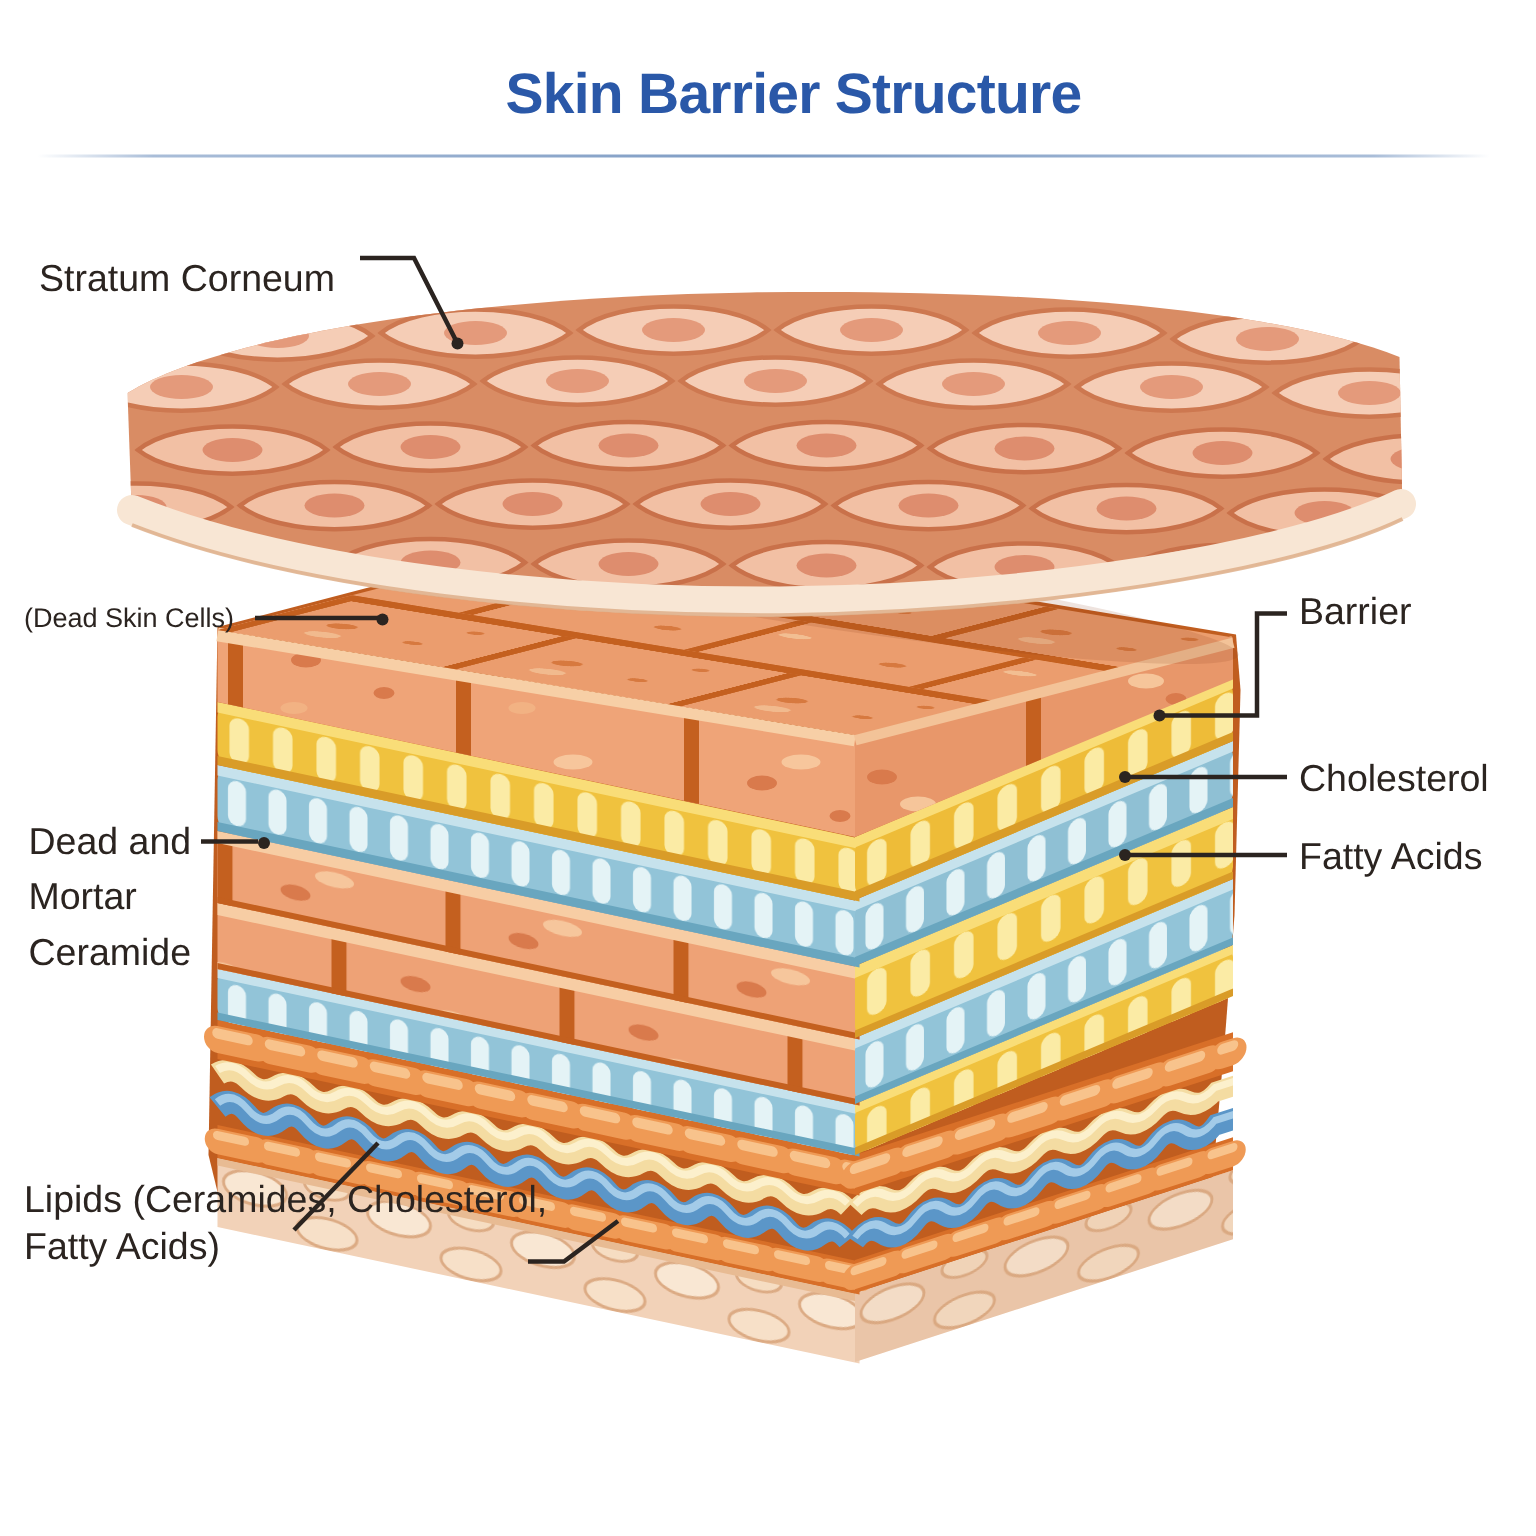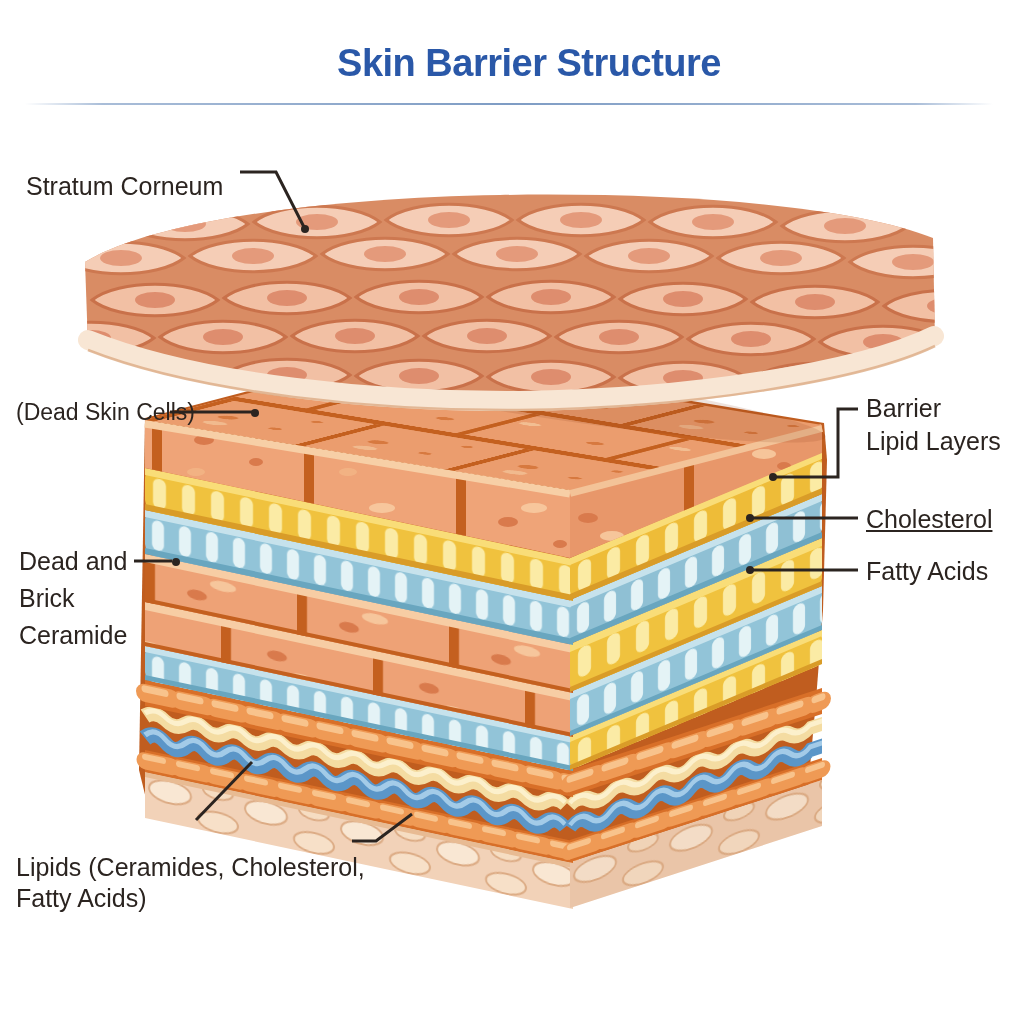--- a/index.html
+++ b/index.html
@@ -8,21 +8,21 @@
     --label-text:#2b2420;
   }
   html,body{margin:0;padding:0;background:#ffffff;}
   body{width:1024px;height:1024px;position:relative;overflow:hidden;
        font-family:"Liberation Sans", sans-serif;color:var(--label-text);}
   .title{position:absolute;top:42px;left:17px;width:1024px;text-align:center;
          font-size:38px;font-weight:bold;letter-spacing:-0.5px;color:var(--title-blue);}
   .divider{position:absolute;top:103px;left:25px;width:968px;height:2px;
            background:linear-gradient(to right, rgba(169,189,216,0), var(--divider) 8%, #7e9cc4 50%, var(--divider) 92%, rgba(169,189,216,0));}
   .label{position:absolute;font-size:25px;line-height:31px;color:var(--label-text);white-space:nowrap;}
-  .label .small{font-size:23px;}
+  .label .small{font-size:18px;}
   .italic{font-style:italic;}
   .lh37{line-height:37px;}
   .lh33{line-height:33px;}
   svg{position:absolute;top:0;left:0;}
 </style>
 </head>
 <body>
 
 <svg width="1024" height="1024" viewBox="0 0 1024 1024">
   <defs>
@@ -294,33 +294,32 @@
 <div class="label" style="left:26px;top:155px;margin-top:16px;">
   <div>Stratum Corneum</div>
 </div>
 
 <div class="label" style="left:16px;top:397px;">
   <div class="small">(Dead Skin Cells)</div>
 </div>
 
 <div class="label lh37" style="left:19px;top:543px;">
   <div>Dead and</div>
-  <div>Brick</div>
+  <div>Mortar</div>
   <div>Ceramide</div>
 </div>
 
 <div class="label lh33" style="left:866px;top:392px;">
   <div>Barrier</div>
-  <div>Lipid Layers</div>
-</div>
-
-<div class="label" style="left:866px;top:504px;text-decoration:underline;">
+</div>
+
+<div class="label" style="left:866px;top:504px;">
   <div>Cholesterol</div>
 </div>
 
 <div class="label" style="left:866px;top:556px;">
   <div>Fatty Acids</div>
 </div>
 
-<div class="label" style="left:16px;top:852px;">
+<div class="label" style="left:16px;top:785px;">
   <div>Lipids (Ceramides, Cholesterol,</div>
   <div>Fatty Acids)</div>
 </div>
 
 </body></html>

